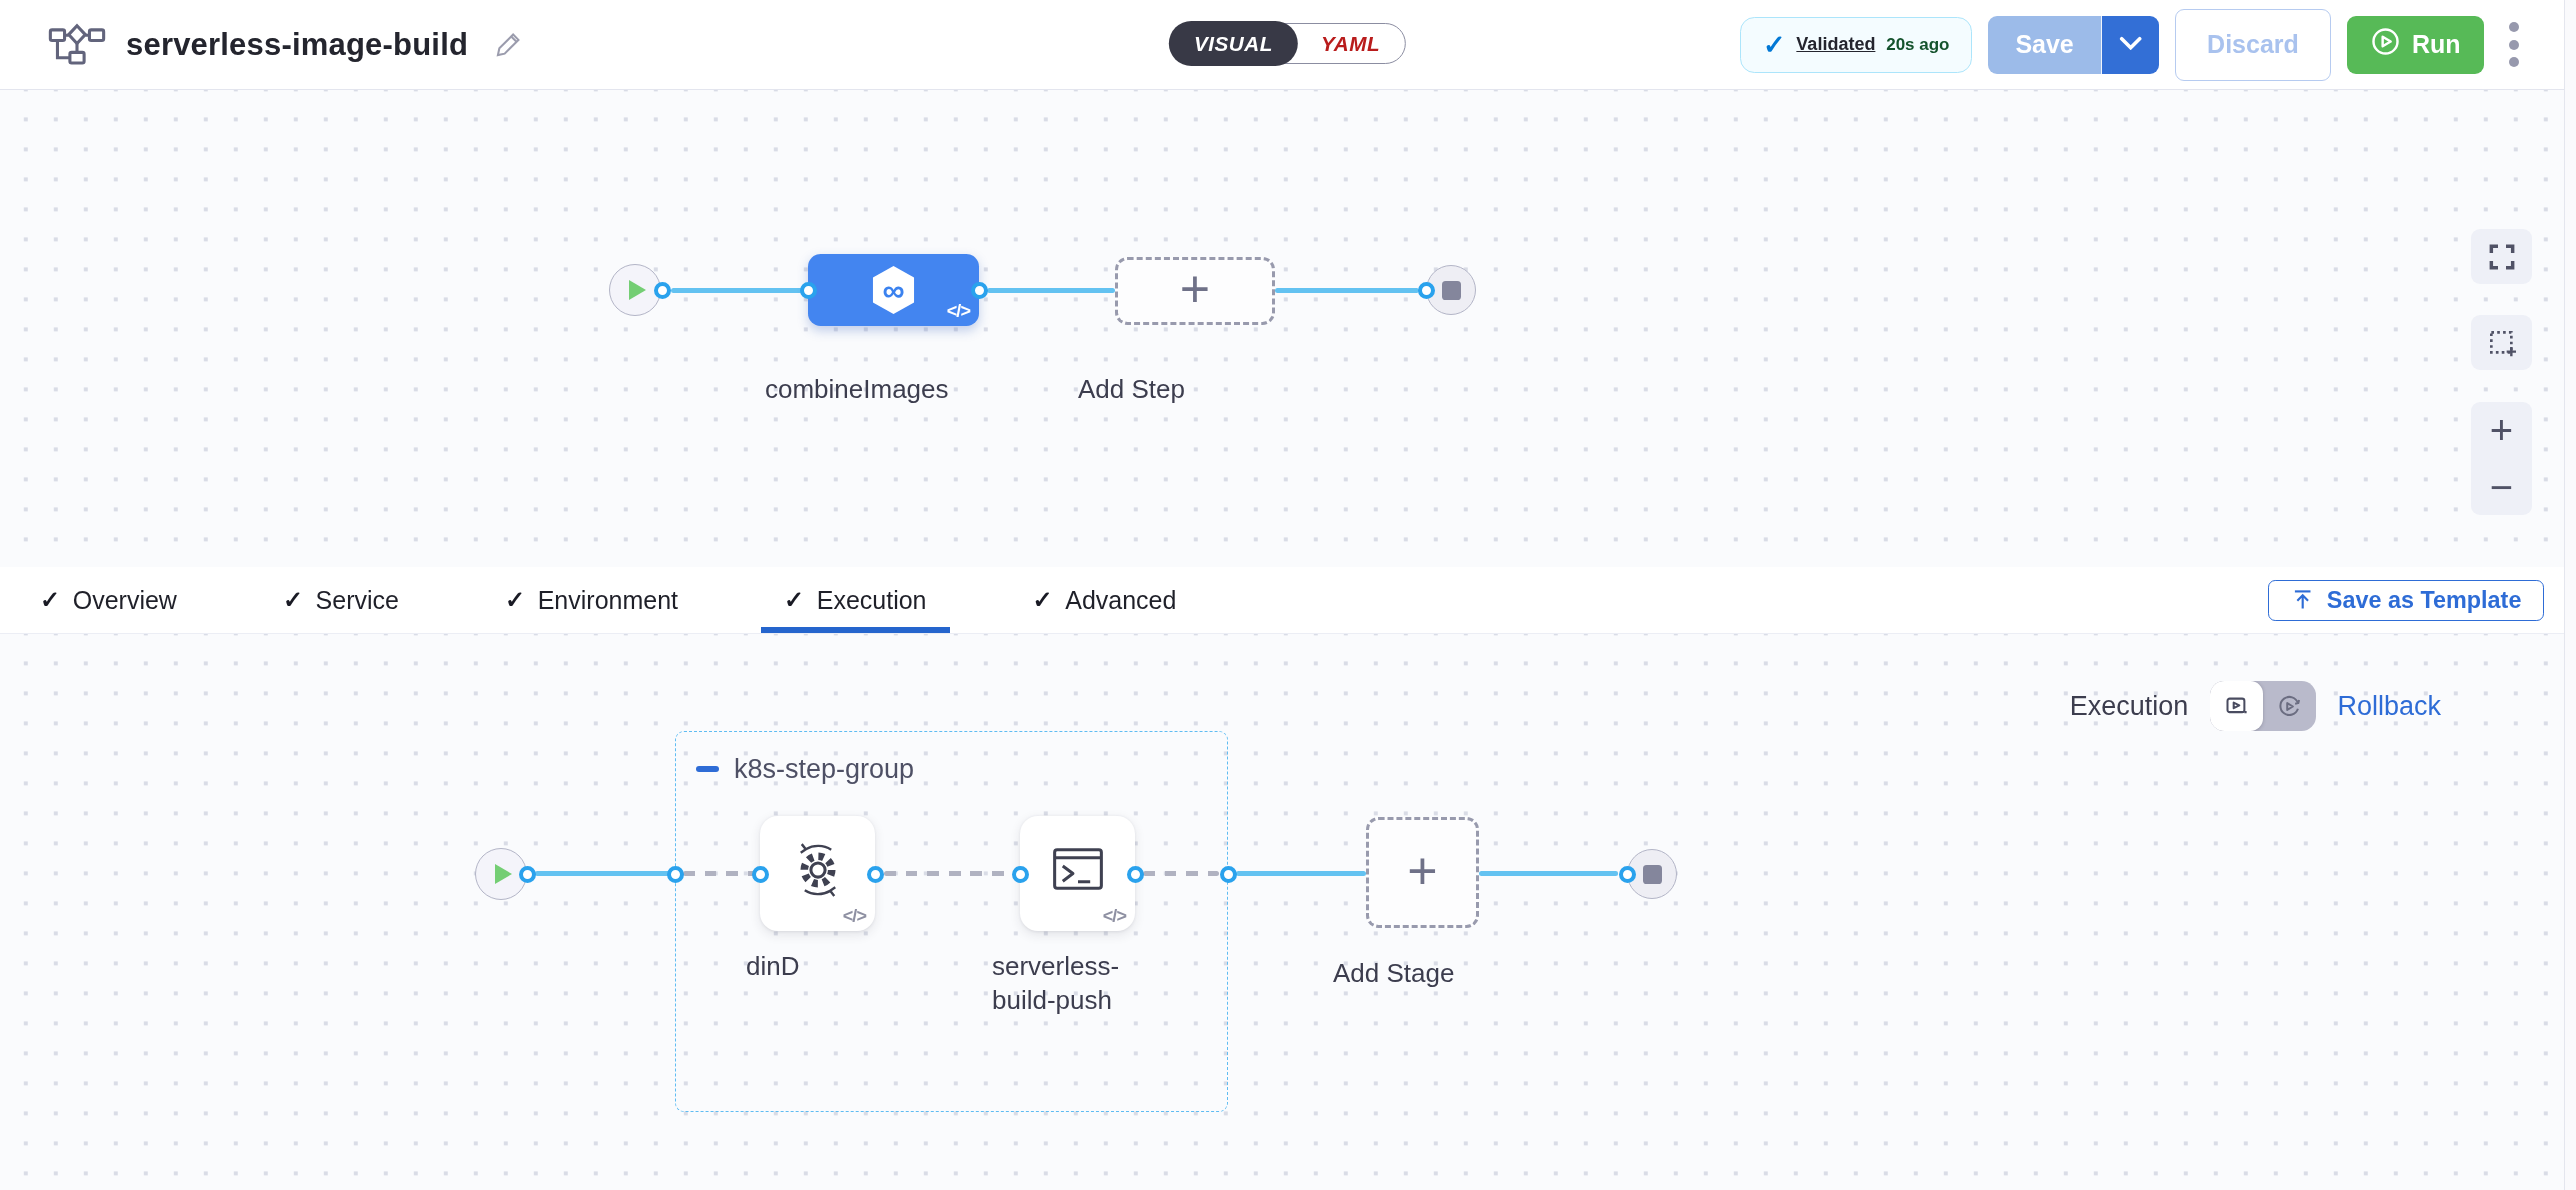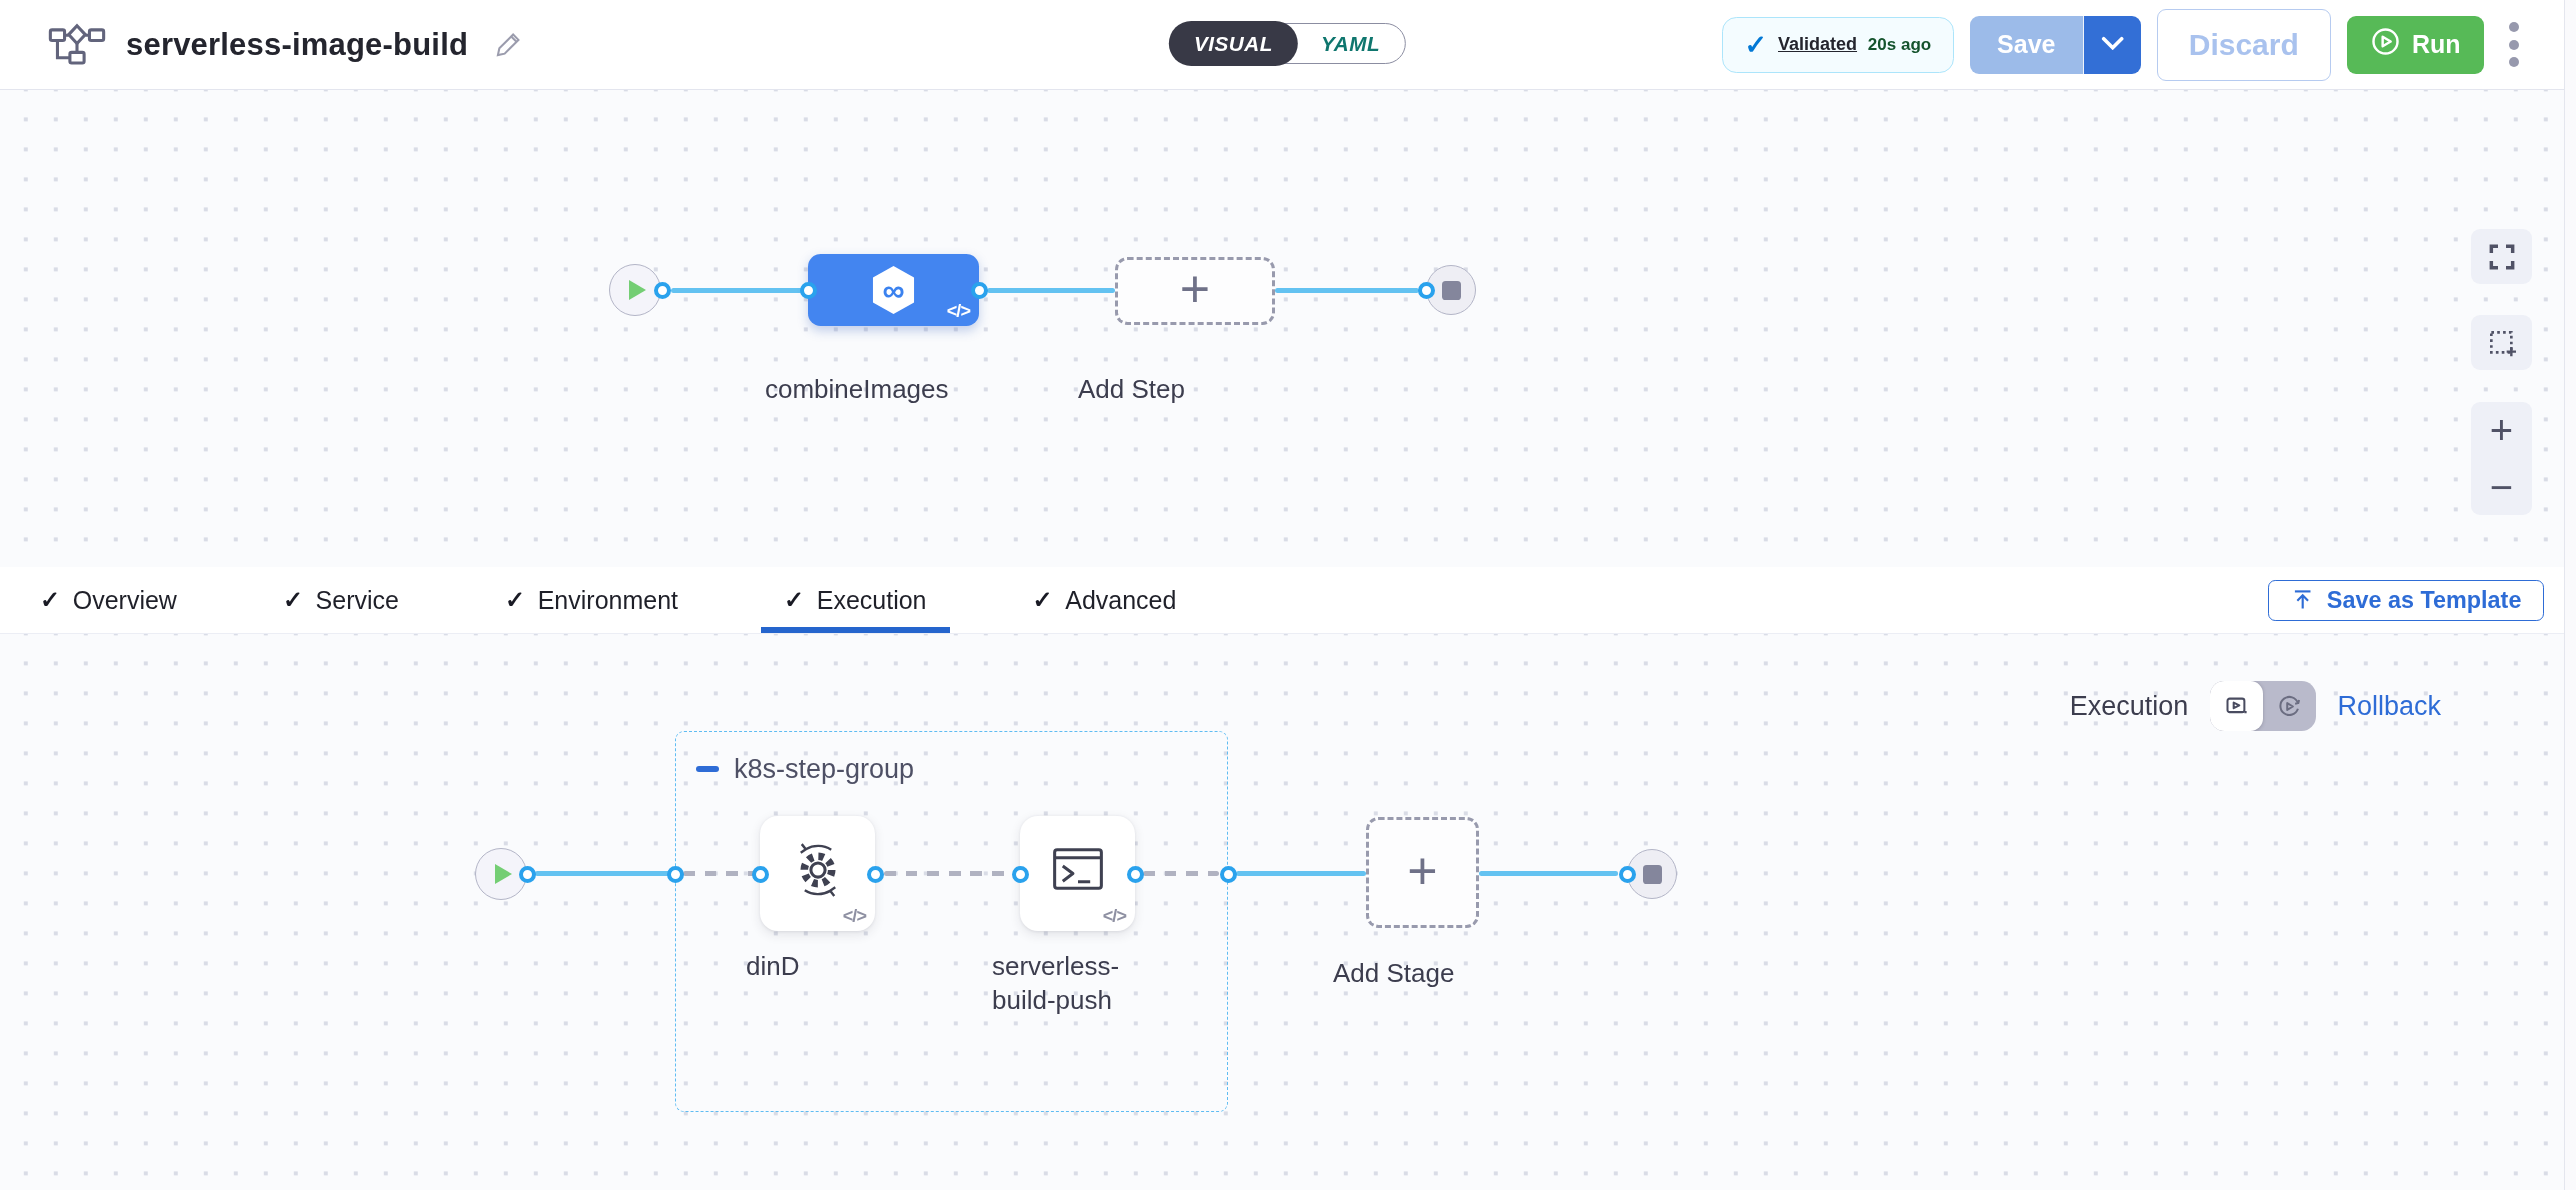--- a/index.html
+++ b/index.html
@@ -12,38 +12,38 @@
     border-bottom:1.8px solid #e3e5ee; display:flex; align-items:center; padding:0 48px; z-index:20; }
   .title-wrap { display:flex; align-items:center; gap:20px; }
   .pipeline-icon { color:#62647c; }
   .page-title { font-size:31px; font-weight:bold; color:#24252e; letter-spacing:0.2px; }
   .pencil { margin-left:7.2px; }
 
   .mode-toggle { position:absolute; left:50%; top:23.4px; transform:translateX(-50%);
     display:flex; align-items:center; height:41px; background:#fff;
     border:1.8px solid #8b8da1; border-radius:898px;font-style:italic; }
   .mode-seg { padding:0 25px; height:52px; display:flex; align-items:center;
-    font-size:20.7px; font-weight:bold; color:#0f766e; letter-spacing:0.5px; cursor:pointer; }
+    font-size:20.7px; font-weight:bold; color:#b91c1c; letter-spacing:0.5px; cursor:pointer; }
   .mode-seg.active { background:#383946; color:#fff; border-radius:898px; margin:-1.8px; height:45px; }
 
   .header-right { margin-left:auto; display:flex; align-items:center; gap:16px; }
   .validated-badge { display:flex; align-items:center; gap:10.8px; height:56px; padding:0 21.6px;
     background:#f4fcff; border:1.8px solid #ace5fb; border-radius:14.4px; }
   .validated-check { color:#0278d5; font-size:27px; font-weight:bold; }
   .validated-label { font-size:18px; font-weight:bold; color:#24252e;text-decoration:underline; }
   .validated-time { font-size:17px; color:#14532d;font-weight:bold; }
 
   .save-split { display:flex; height:58px; border-radius:9px; overflow:hidden; }
   .save-main { width:113px; background:#9cbbe9; color:#fff; font-size:25px; font-weight:bold;
     display:flex; align-items:center; justify-content:center;text-align:center; }
   .save-caret { width:58px; background:#336fd6; display:flex; align-items:center; justify-content:center;
     border-left:1.8px solid #f0f4fb; cursor:pointer; }
 
   .discard-btn { height:72px; padding:0 31px; background:#fff; border:1.8px solid #b6cbf0;
-    border-radius:9px; color:#a9c2ee; font-size:30px; font-weight:bold;
+    border-radius:9px; color:#a9c2ee; font-size:25px; font-weight:bold;
     display:flex; align-items:center; }
   .run-btn { height:58px; padding:0 23.4px; background:#57ba57; border-radius:9px; color:#fff;
     font-size:25px; font-weight:bold; display:flex; align-items:center; gap:10.8px; cursor:pointer; }
   .kebab { display:flex; flex-direction:column; gap:7.2px; padding:5.4px 9px; cursor:pointer; }
   .kebab i { width:10px; height:10px; border-radius:50%; background:#9799ad; }
 
   
   .canvas { position:relative; background:#fafbfd;
     background-image:radial-gradient(#d9dce6 2.1px, transparent 2.5px);
     background-size:30px 30px; background-position:10.8px 14.4px; }

